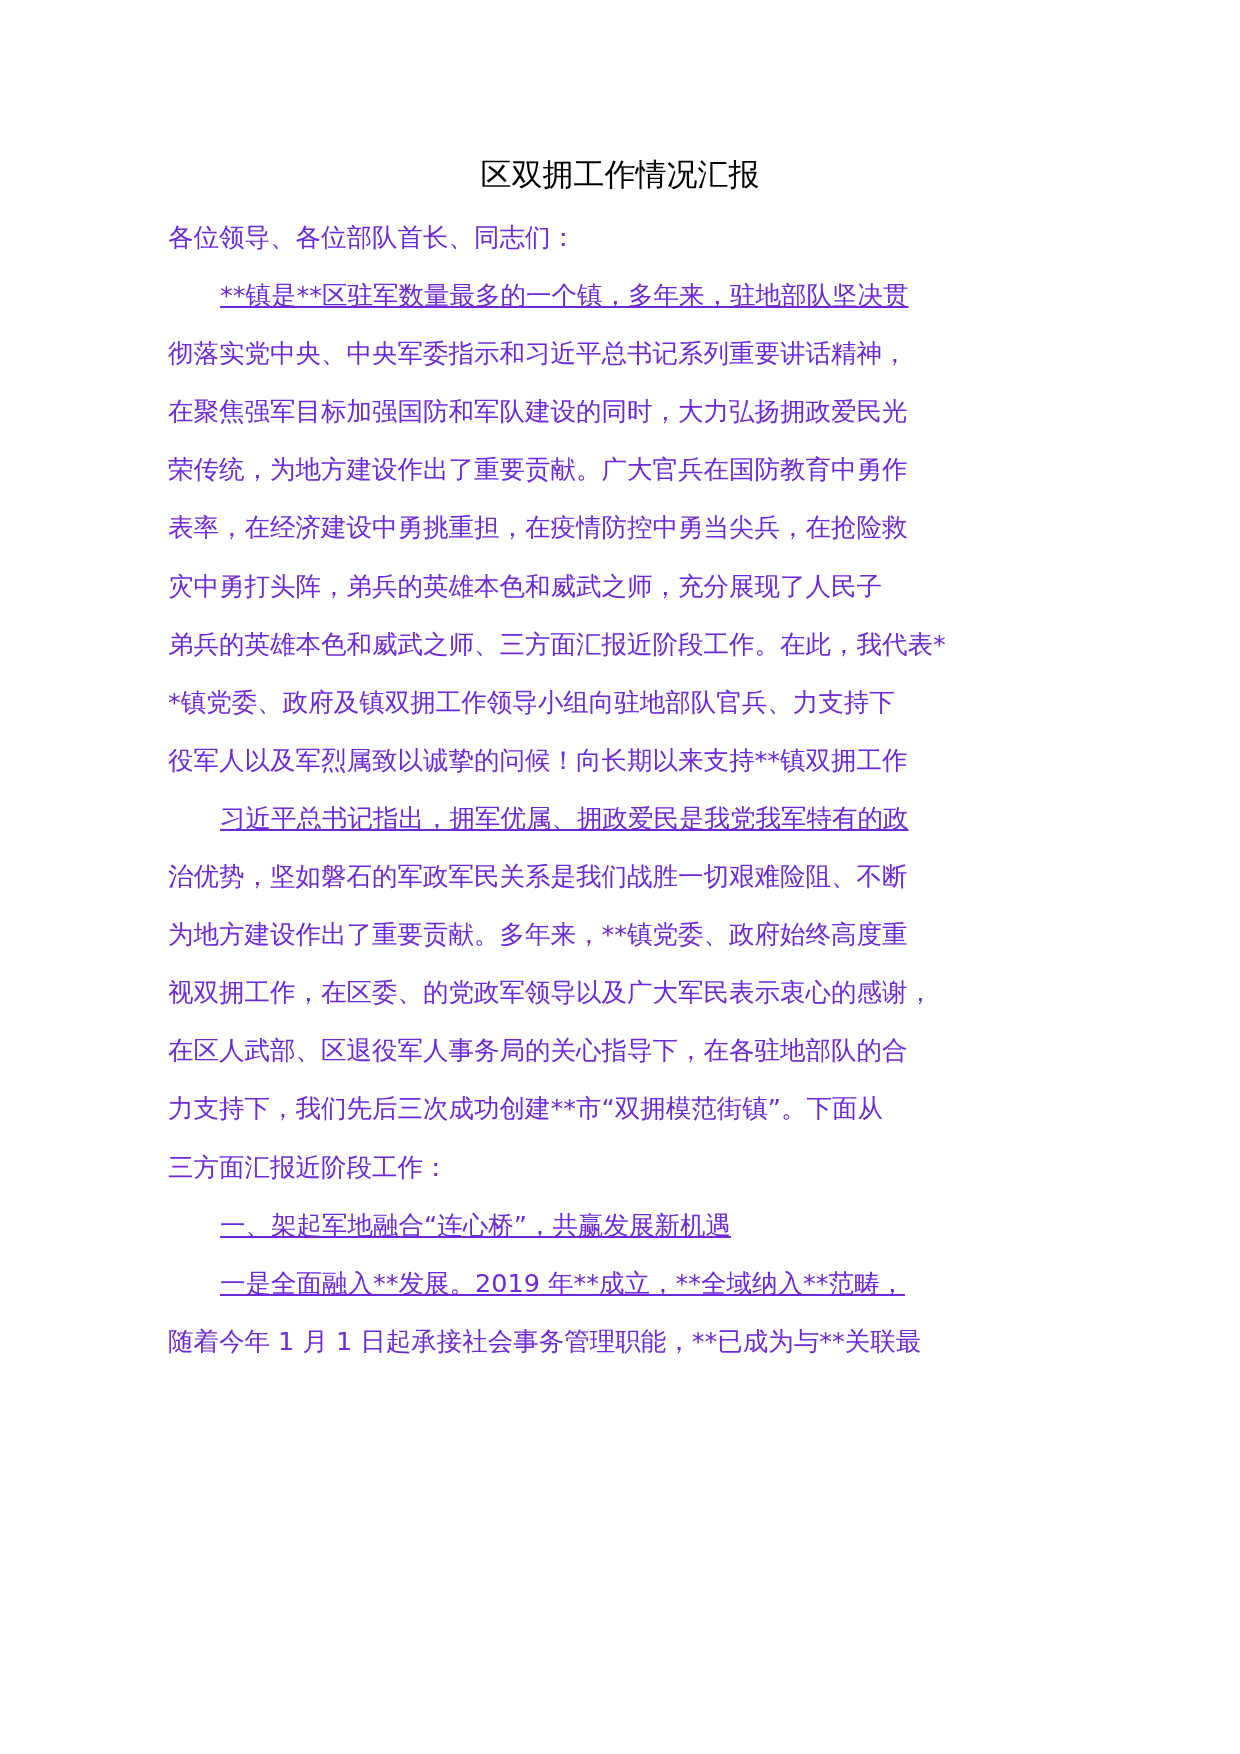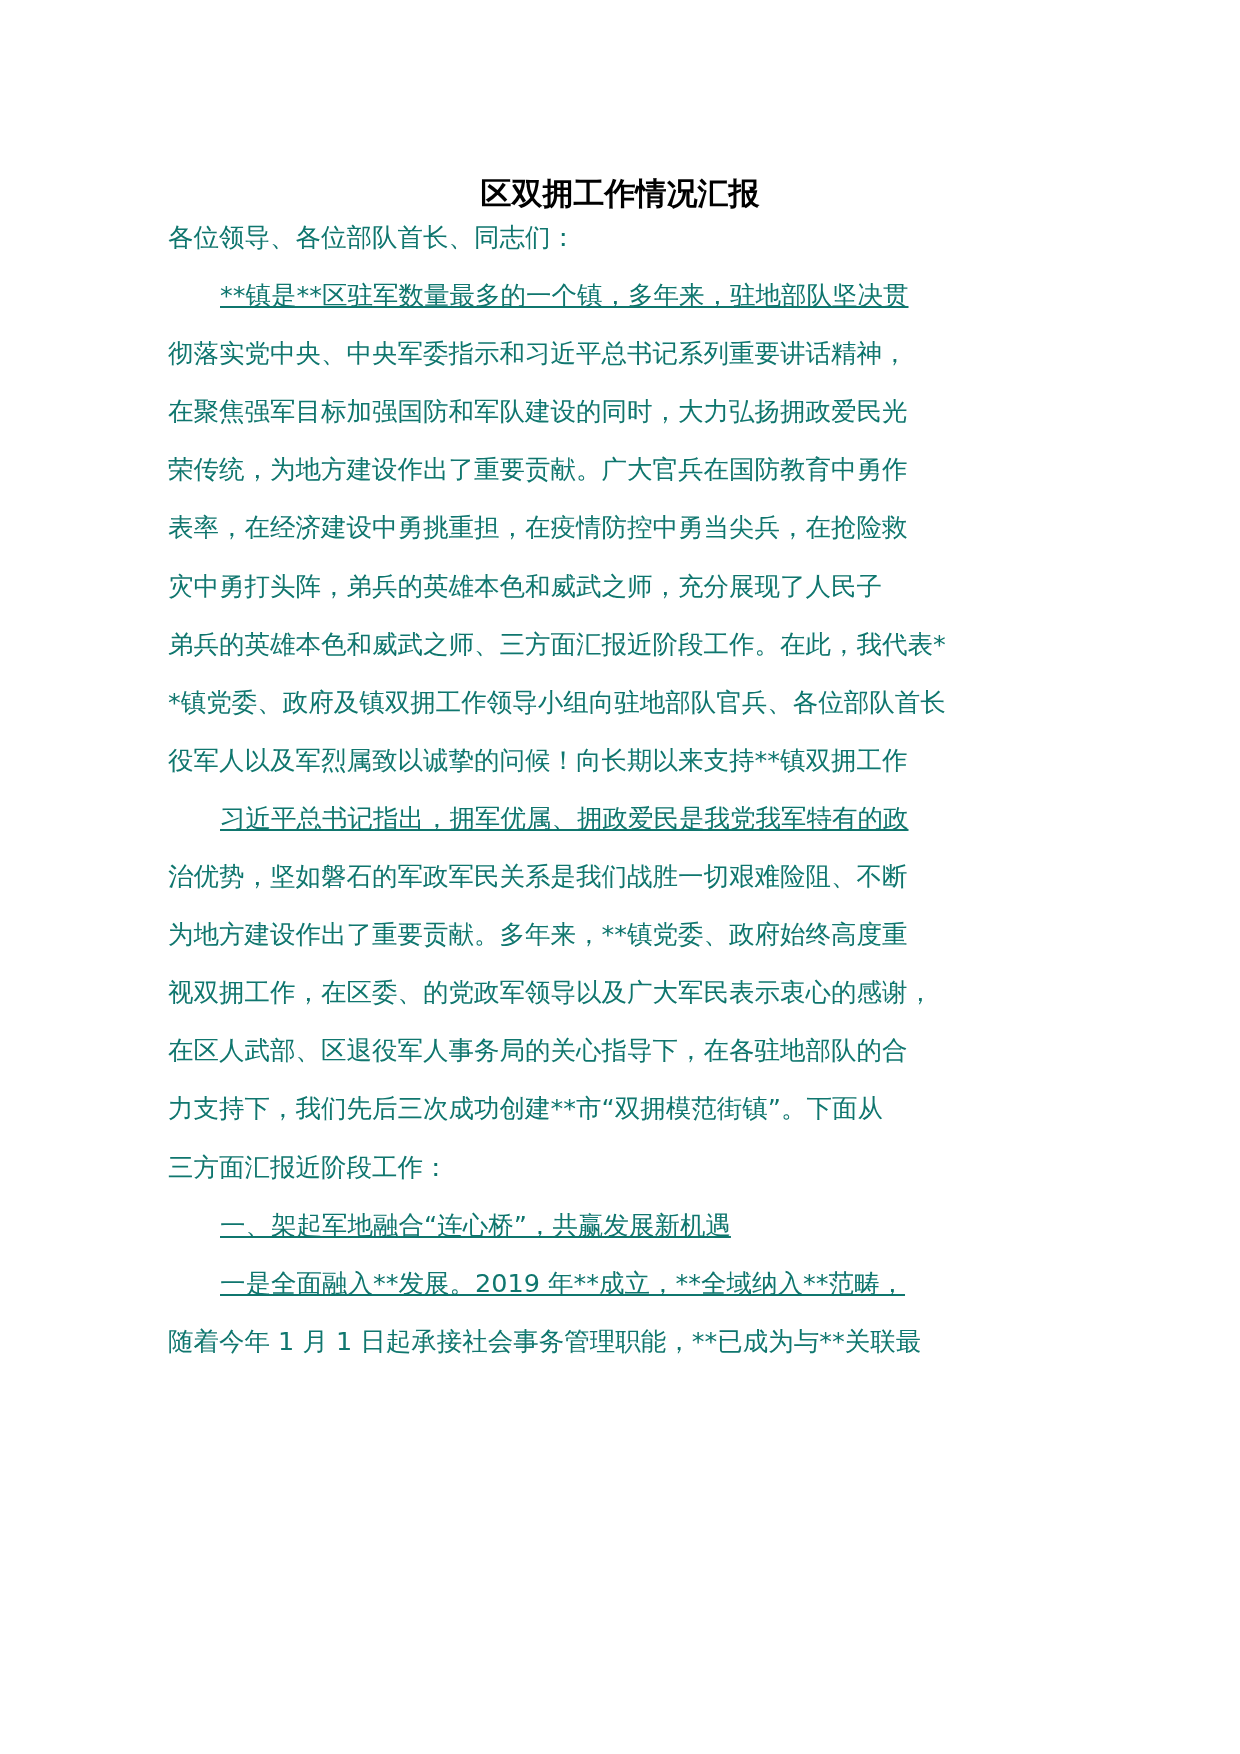--- a/index.html
+++ b/index.html
@@ -3,44 +3,44 @@
 <meta charset="utf-8">
 <style>
   html, body { margin: 0; padding: 0; background: #ffffff; }
   body { width: 1240px; height: 1754px; position: relative; overflow: hidden; }
   .page {
     position: absolute; left: 0; top: 0; width: 1240px; height: 1754px; background: #fff;
     font-family: "DejaVu Sans", "Liberation Sans", sans-serif; color: #111;
   }
   .title {
     position: absolute; left: 0; width: 1240px; top: 152px; text-align: center;
-    font-size: 31px; font-weight: bold; letter-spacing: 0px; line-height: 44px; color: #000; margin-top: 19px;
+    font-size: 31px; font-weight: normal; letter-spacing: 0px; line-height: 44px; color: #000;
   }
   .body-text {
     position: absolute; left: 168px; top: 208px; width: 775px;
-    font-size: 25.5px; line-height: 58.1px; color: #0f766e;
+    font-size: 25.5px; line-height: 58.1px; color: #6d28d9;
   }
   .line { display: block; white-space: nowrap; height: 58.1px; }
   .indent { padding-left: 52px; text-decoration: underline; }
 </style>
 </head>
 <body>
 
 <div class="page">
   <div class="title">区双拥工作情况汇报</div>
   <div class="body-text">
     <span class="line">各位领导、各位部队首长、同志们：</span>
     <span class="line indent">**镇是**区驻军数量最多的一个镇，多年来，驻地部队坚决贯</span>
     <span class="line">彻落实党中央、中央军委指示和习近平总书记系列重要讲话精神，</span>
     <span class="line">在聚焦强军目标加强国防和军队建设的同时，大力弘扬拥政爱民光</span>
     <span class="line">荣传统，为地方建设作出了重要贡献。广大官兵在国防教育中勇作</span>
     <span class="line">表率，在经济建设中勇挑重担，在疫情防控中勇当尖兵，在抢险救</span>
     <span class="line">灾中勇打头阵，弟兵的英雄本色和威武之师，充分展现了人民子</span>
     <span class="line">弟兵的英雄本色和威武之师、三方面汇报近阶段工作。在此，我代表*</span>
-    <span class="line">*镇党委、政府及镇双拥工作领导小组向驻地部队官兵、各位部队首长</span>
+    <span class="line">*镇党委、政府及镇双拥工作领导小组向驻地部队官兵、力支持下</span>
     <span class="line">役军人以及军烈属致以诚挚的问候！向长期以来支持**镇双拥工作</span>
     <span class="line indent">习近平总书记指出，拥军优属、拥政爱民是我党我军特有的政</span>
     <span class="line">治优势，坚如磐石的军政军民关系是我们战胜一切艰难险阻、不断</span>
     <span class="line">为地方建设作出了重要贡献。多年来，**镇党委、政府始终高度重</span>
     <span class="line">视双拥工作，在区委、的党政军领导以及广大军民表示衷心的感谢，</span>
     <span class="line">在区人武部、区退役军人事务局的关心指导下，在各驻地部队的合</span>
     <span class="line">力支持下，我们先后三次成功创建**市“双拥模范街镇”。下面从</span>
     <span class="line">三方面汇报近阶段工作：</span>
     <span class="line indent">一、架起军地融合“连心桥”，共赢发展新机遇</span>
     <span class="line indent">一是全面融入**发展。2019 年**成立，**全域纳入**范畴，</span>

